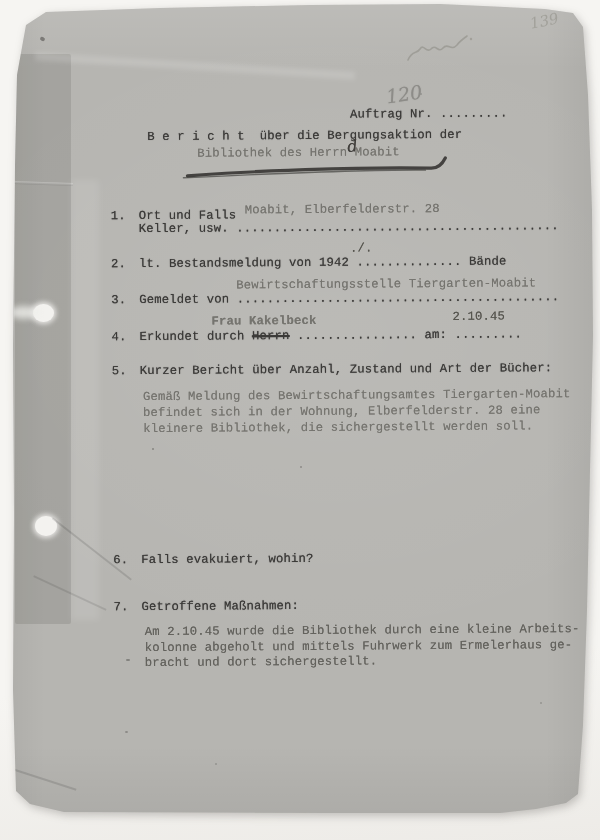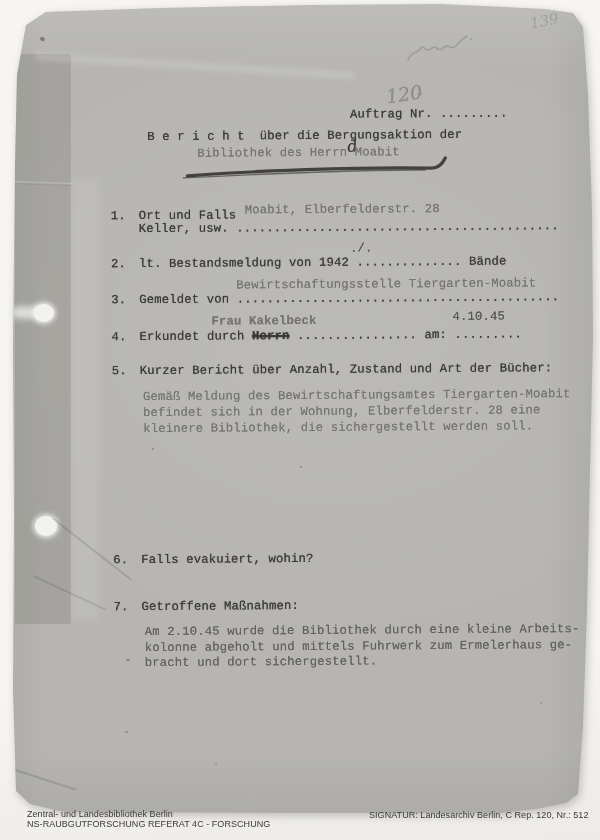--- a/index.html
+++ b/index.html
@@ -29,21 +29,21 @@
   .crease{position:absolute;}
   .speck{position:absolute;background:#4a4945;border-radius:50%;}
   .typed-layer{position:absolute;inset:0;transform:rotate(-.4deg);transform-origin:300px 400px;
       font-family:"Liberation Mono","DejaVu Sans Mono",monospace;font-size:12.3px;
       letter-spacing:.12px;line-height:13px;}
   .t{position:absolute;white-space:pre;}
   .strong{color:#3b3a38;text-shadow:0 0 .7px rgba(59,58,56,.85);}
   .mid{color:#56554f;text-shadow:0 0 .6px rgba(86,85,79,.8);}
   .faded{color:#75746f;text-shadow:0 0 .6px rgba(117,116,111,.75);}
   .para{white-space:pre-line;}
-  .struck{font-weight:bold;text-decoration:line-through;text-decoration-thickness:2px;
+  .struck{font-weight:normal;text-decoration:line-through;text-decoration-thickness:2px;
       text-shadow:0 0 1px rgba(59,58,56,.95);}
   .hand{position:absolute;font-family:"DejaVu Serif",serif;font-style:italic;white-space:pre;}
   .hand-120{left:386px;top:83px;font-size:19px;color:#8d8c88;transform:rotate(-8deg);
       text-shadow:0 0 1px rgba(141,140,136,.6);}
   .hand-139{left:530px;top:12px;font-size:15px;color:#a2a19b;transform:rotate(-12deg);}
   .hand-d{left:349px;top:140px;font-size:16px;color:#413f3c;transform:rotate(-5deg);
       text-shadow:0 0 .5px rgba(65,63,60,.8);}
   .footer-left{position:absolute;left:27px;top:809px;font-size:9px;line-height:10.4px;
       color:#3a3a3a;letter-spacing:.05px;}
   .footer-right{position:absolute;left:369px;top:810px;font-size:9px;color:#3a3a3a;
@@ -105,21 +105,21 @@
 
       <div class="t mid" style="left:351px;top:243px;">./.</div>
       <div class="t strong" style="left:112px;top:257px;">2.</div>
       <div class="t strong" style="left:140px;top:257px;">lt. Bestandsmeldung von 1942 .............. Bände</div>
 
       <div class="t faded" style="left:237px;top:279px;">Bewirtschaftungsstelle Tiergarten-Moabit</div>
       <div class="t strong" style="left:112px;top:293px;">3.</div>
       <div class="t strong" style="left:140px;top:293px;">Gemeldet von ...........................................</div>
 
       <div class="t faded" style="left:212px;top:315px;font-weight:bold;">Frau Kakelbeck</div>
-      <div class="t mid" style="left:453px;top:312px;">4.10.45</div>
+      <div class="t mid" style="left:453px;top:312px;">2.10.45</div>
       <div class="t strong" style="left:112px;top:330px;">4.</div>
       <div class="t strong" style="left:140px;top:330px;"><span>Erkundet durch </span><span class="struck">Herrn</span><span> ................ am: .........</span></div>
 
       <div class="t strong" style="left:112px;top:364px;">5.</div>
       <div class="t strong" style="left:140px;top:364px;">Kurzer Bericht über Anzahl, Zustand und Art der Bücher:</div>
       <div class="t para faded" style="left:143px;top:388px;line-height:16px;">Gemäß Meldung des Bewirtschaftungsamtes Tiergarten-Moabit
 befindet sich in der Wohnung, Elberfelderstr. 28 eine
 kleinere Bibliothek, die sichergestellt werden soll.</div>
 
       <div class="t strong" style="left:112px;top:553px;">6.</div>
@@ -127,19 +127,14 @@
 
       <div class="t strong" style="left:112px;top:600px;">7.</div>
       <div class="t strong" style="left:140px;top:600px;">Getroffene Maßnahmen:</div>
       <div class="t para" style="left:143px;top:624px;line-height:15.5px;color:#63625d;text-shadow:0 0 .6px rgba(99,98,93,.8);">Am 2.10.45 wurde die Bibliothek durch eine kleine Arbeits-
 kolonne abgeholt und mittels Fuhrwerk zum Ermelerhaus ge-
 bracht und dort sichergestellt.</div>
     </div>
   </div>
   </div>
 
-  <div class="footer-left">
-    <div>Zentral- und Landesbibliothek Berlin</div>
-    <div>NS-RAUBGUTFORSCHUNG REFERAT 4C - FORSCHUNG</div>
-  </div>
-  <div class="footer-right">SIGNATUR: Landesarchiv Berlin, C Rep. 120, Nr.: 512</div>
 
 </div>
 
 </body></html>

